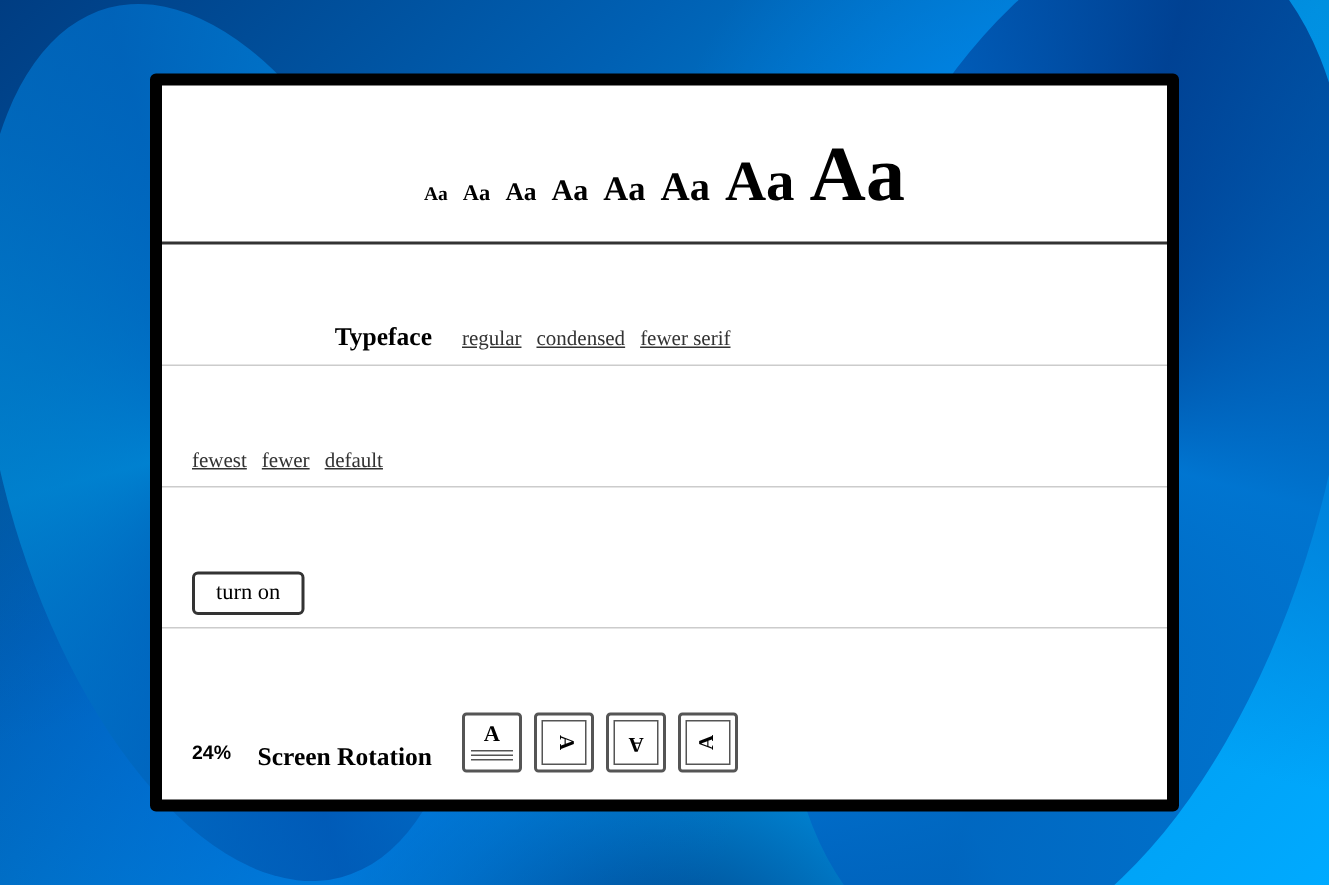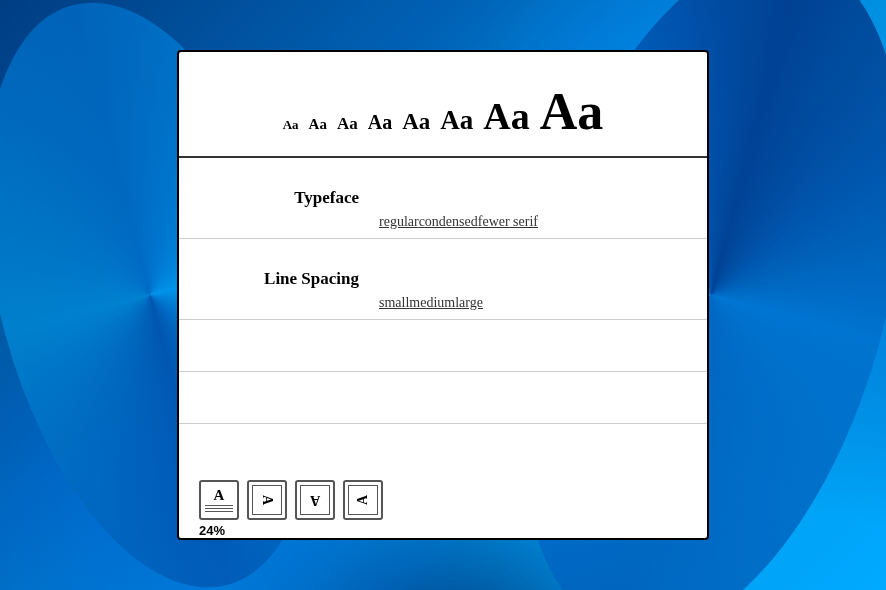--- a/index.html
+++ b/index.html
@@ -76,23 +76,23 @@
       transform: translateY(-50%) rotate(-15deg);
       z-index: 1;
       opacity: 0.7;
     }
 
     
     .card {
       position: relative;
       z-index: 10;
       background: white;
-      border: 2px solid #000000;
+      border: 8px solid #000000;
       border-radius: 4px;
-      width: 532px;
+      width: 686px;
       padding: 20px 0 10px 0;
     }
 
     
     .font-samples {
       display: flex;
       align-items: baseline;
       justify-content: center;
       gap: 10px;
       padding: 10px 20px 15px 20px;
@@ -100,21 +100,21 @@
     }
 
     .font-sample {
       font-family: Georgia, serif;
       font-weight: bold;
       color: #000;
     }
 
     .settings-row {
       display: flex;
-      align-items: center;
+      align-items: flex-end;
       border-bottom: 1px solid #ccc;
       padding: 8px 20px;
       min-height: 52px;
     }
 
     .settings-row:last-child {
       border-bottom: none;
     }
 
     .row-label {
@@ -123,20 +123,21 @@
       font-size: 17px;
       color: #000;
       min-width: 180px;
       text-align: right;
       padding-right: 20px;
     }
 
     .row-options {
       display: flex;
       align-items: center;
+      gap: 10px;
       flex: 1;
       margin-top: 48px;
     }
 
     .option-text {
       font-family: Georgia, 'Times New Roman', serif;
       font-size: 14px;
       color: #333;
       cursor: pointer;
     }
@@ -191,21 +192,21 @@
       width: 100%;
       height: 100%;
       display: flex;
       align-items: center;
       justify-content: center;
     }
 
     
     .zoom-label {
       position: absolute;
-      bottom: 0;
+      bottom: 24px;
       left: 20px;
       font-family: Arial, sans-serif;
       font-size: 13px;
       font-weight: bold;
       color: #000;
     }
   </style>
 </head>
 <body>
 
@@ -230,36 +231,37 @@
 
   <div class="settings-row">
     <div class="row-label">Typeface</div>
     <div class="row-options">
       <span class="option-text underlined">regular</span>
       <span class="option-text underlined">condensed</span>
       <span class="option-text underlined">fewer serif</span>
     </div>
   </div>
 
+
   <div class="settings-row">
-    <div class="row-label">Line Spacing</div>
-    <div class="row-options">
-      <span class="option-text underlined">small</span>
-      <span class="option-text underlined">medium</span>
-      <span class="option-text underlined">large</span>
+    <div class="row-options">
+      <span class="option-text underlined">fewest</span>
+      <span class="option-text underlined">fewer</span>
+      <span class="option-text underlined">default</span>
     </div>
   </div>
 
   <div class="settings-row">
-  </div>
-
-  <div class="settings-row">
+    <div class="row-options">
+      <button class="turn-on-btn">turn on</button>
+    </div>
   </div>
 
   <div class="settings-row" style="border-bottom:none;">
+    <div class="row-label">Screen Rotation</div>
     <div class="row-options">
       <div class="rotation-icons">
 
         <div class="rot-icon">
           <div style="display:flex;flex-direction:column;align-items:center;justify-content:center;width:100%;height:100%;">
             <span style="font-size:15px;font-weight:bold;font-family:Georgia,serif;line-height:1;">A</span>
             <div style="width:80%;height:1.5px;background:#555;margin-top:2px;"></div>
             <div style="width:80%;height:1px;background:#555;margin-top:2px;"></div>
             <div style="width:80%;height:1px;background:#555;margin-top:2px;"></div>
           </div>

